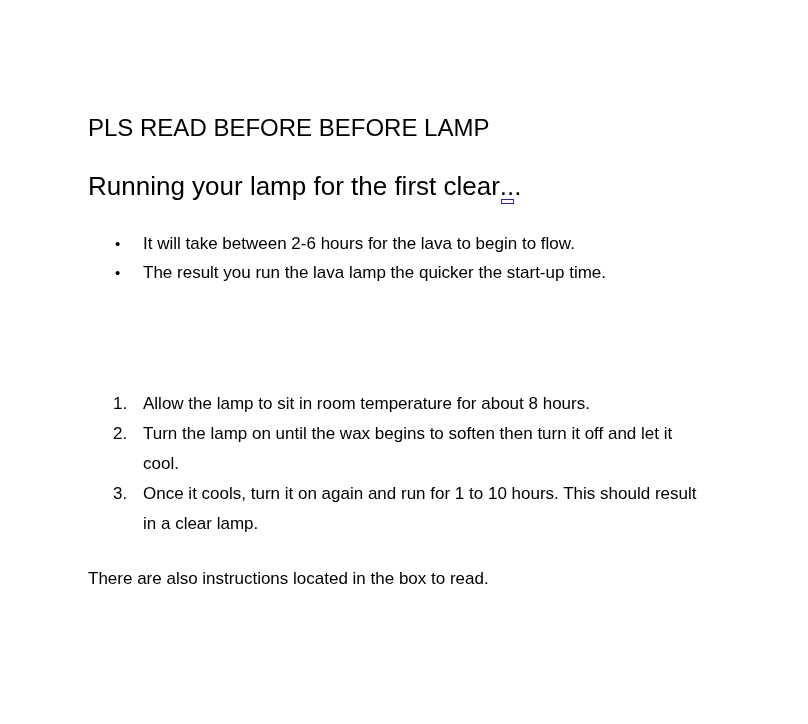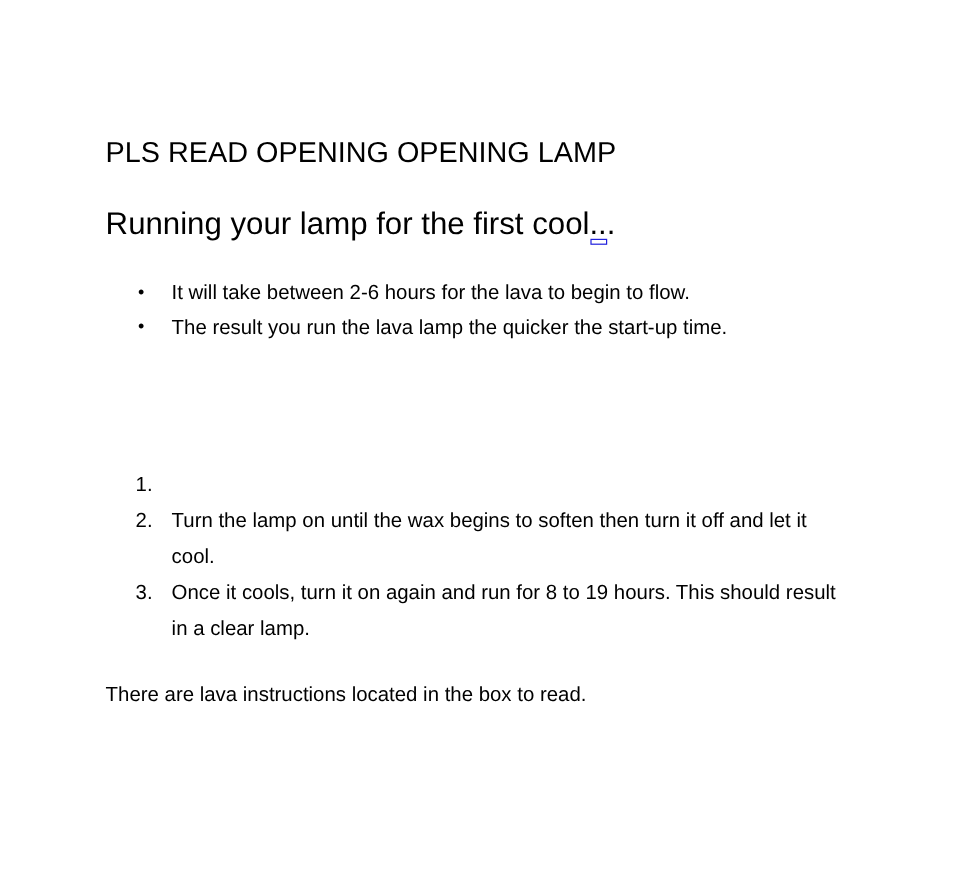--- a/index.html
+++ b/index.html
@@ -87,47 +87,48 @@
     font-size: 17px;
     line-height: 30px;
     white-space: nowrap;
   }
 </style>
 </head>
 <body>
 
 <div class="doc">
 
-  <div class="block h1">PLS READ OPENING OPENING LAMP</div>
+  <div class="block h1">PLS READ BEFORE BEFORE LAMP</div>
 
-  <div class="block h2 first-time"><span>Running your lamp for the first cool</span><span class="grammar">..</span><span>.</span></div>
+  <div class="block h2 first-time"><span>Running your lamp for the first clear</span><span class="grammar">..</span><span>.</span></div>
 
   <div class="block bullet-list">
     <div class="bullet-row">
       <span class="bullet-marker">•</span>
       <span class="li-text">It will take between 2-6 hours for the lava to begin to flow.</span>
     </div>
     <div class="bullet-row">
       <span class="bullet-marker">•</span>
       <span class="li-text">The result you run the lava lamp the quicker the start-up time.</span>
     </div>
   </div>
 
 
   <div class="block numbered-list">
     <div class="numbered-row">
       <span class="num-marker">1.</span>
+      <span class="li-text">Allow the lamp to sit in room temperature for about 8 hours.</span>
     </div>
     <div class="numbered-row">
       <span class="num-marker">2.</span>
       <span class="li-text">Turn the lamp on until the wax begins to soften then turn it off and let it
 cool.</span>
     </div>
     <div class="numbered-row">
       <span class="num-marker">3.</span>
-      <span class="li-text">Once it cools, turn it on again and run for 8 to 19 hours. This should result
+      <span class="li-text">Once it cools, turn it on again and run for 1 to 10 hours. This should result
 in a clear lamp.</span>
     </div>
   </div>
 
-  <div class="block footer-note">There are lava instructions located in the box to read.</div>
+  <div class="block footer-note">There are also instructions located in the box to read.</div>
 
 </div>
 
 </body></html>

